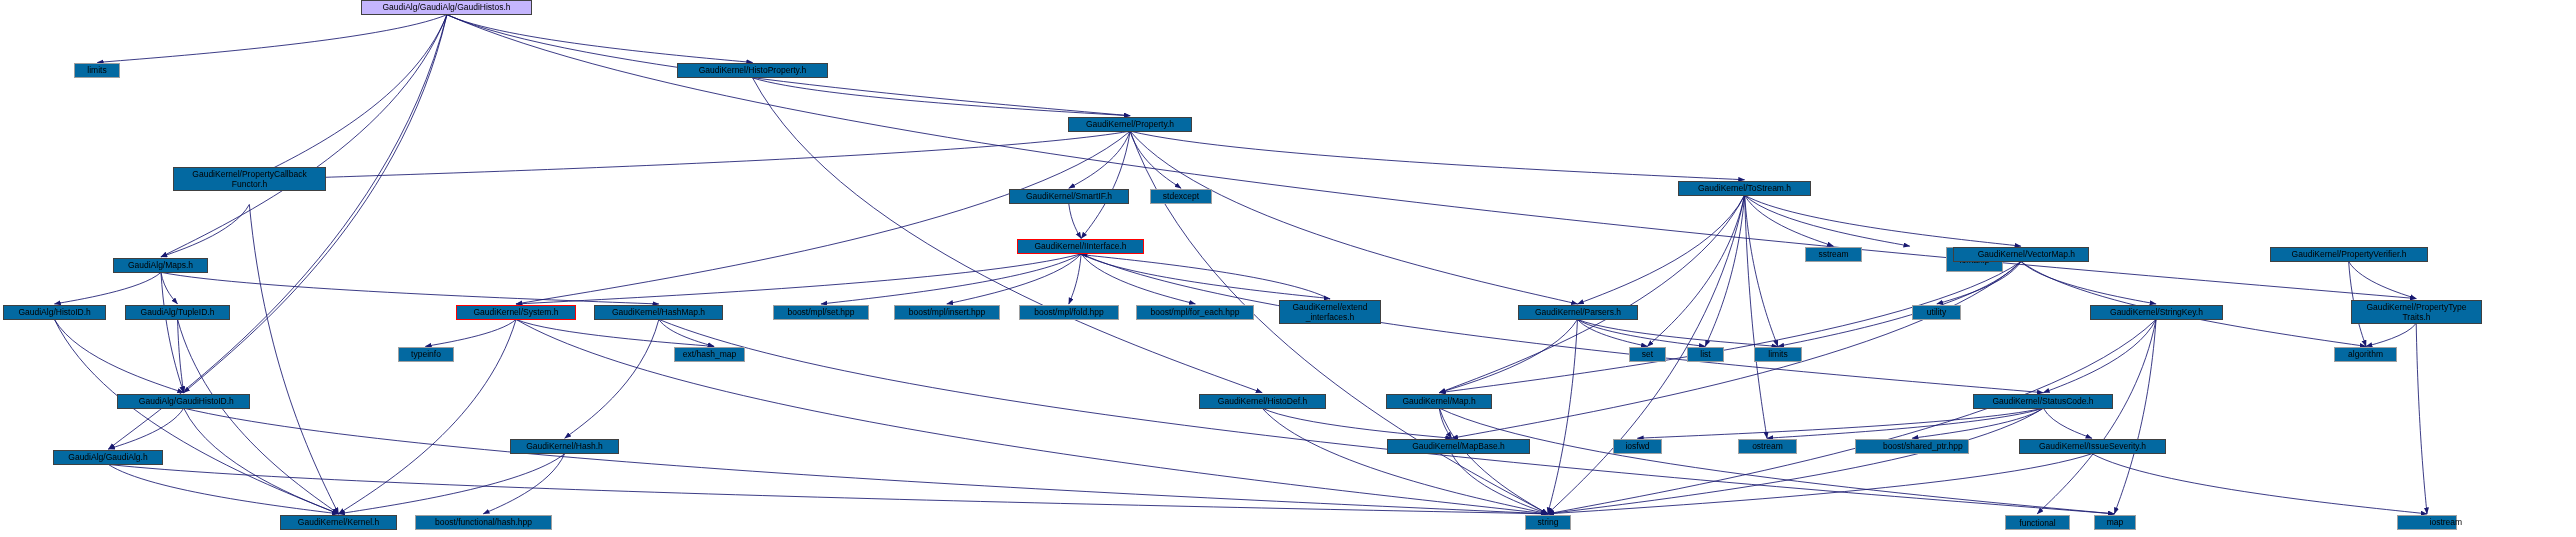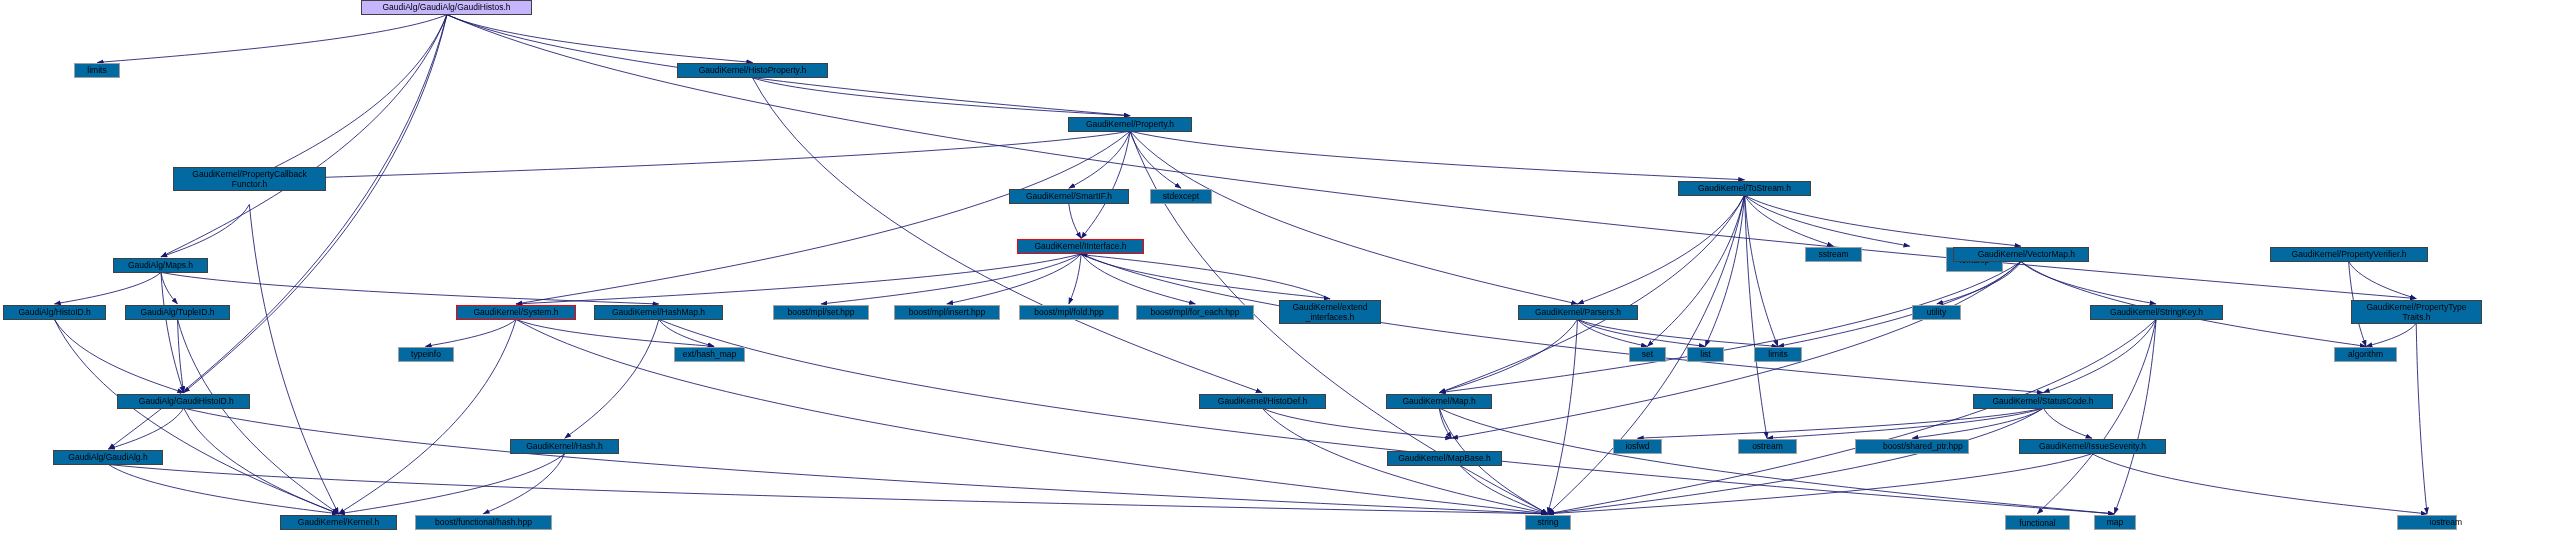--- a/index.html
+++ b/index.html
@@ -170,21 +170,21 @@
       <div class="node " style="left: 674px; top: 347px; width: 71px; height: 14.7px;">ext/hash_map</div>
       <div class="node " style="left: 1629px; top: 347px; width: 37px; height: 14.7px;">set</div>
       <div class="node " style="left: 1687px; top: 347px; width: 37px; height: 14.7px;">list</div>
       <div class="node " style="left: 1754px; top: 347px; width: 48px; height: 14.7px;">limits</div>
       <div class="node bold" style="left: 1973px; top: 394px; width: 140px; height: 14.7px;">GaudiKernel/StatusCode.h</div>
       <div class="node " style="left: 2334px; top: 347px; width: 63px; height: 14.7px;">algorithm</div>
       <div class="node bold" style="left: 117px; top: 394px; width: 133px; height: 14.7px; padding-left: 8px;">GaudiAlg/GaudiHistoID.h</div>
       <div class="node bold" style="left: 1199px; top: 394px; width: 127px; height: 14.7px;">GaudiKernel/HistoDef.h</div>
       <div class="node bold" style="left: 1386px; top: 394px; width: 106px; height: 14.7px;">GaudiKernel/Map.h</div>
       <div class="node bold" style="left: 510px; top: 439px; width: 109px; height: 14.7px;">GaudiKernel/Hash.h</div>
-      <div class="node bold" style="left: 1387px; top: 439px; width: 115px; height: 14.7px; margin-top: 12px;">GaudiKernel/MapBase.h</div>
+      <div class="node bold" style="left: 1387px; top: 439px; width: 143px; height: 14.7px;">GaudiKernel/MapBase.h</div>
       <div class="node " style="left: 1613px; top: 439px; width: 49px; height: 14.7px;">iosfwd</div>
       <div class="node " style="left: 1738px; top: 439px; width: 59px; height: 14.7px;">ostream</div>
       <div class="node " style="left: 1855px; top: 439px; width: 114px; height: 14.7px; padding-left: 24px;">boost/shared_ptr.hpp</div>
       <div class="node bold" style="left: 2019px; top: 439px; width: 147px; height: 14.7px;">GaudiKernel/IssueSeverity.h</div>
       <div class="node bold" style="left: 53px; top: 450px; width: 110px; height: 14.7px;">GaudiAlg/GaudiAlg.h</div>
       <div class="node bold" style="left: 280px; top: 515px; width: 117px; height: 14.7px;">GaudiKernel/Kernel.h</div>
       <div class="node " style="left: 415px; top: 515px; width: 137px; height: 14.7px;">boost/functional/hash.hpp</div>
       <div class="node " style="left: 1525px; top: 515px; width: 46px; height: 14.7px;">string</div>
       <div class="node " style="left: 2005px; top: 515px; width: 65px; height: 15px;">functional</div>
       <div class="node " style="left: 2094px; top: 515px; width: 42px; height: 14.7px;">map</div>

